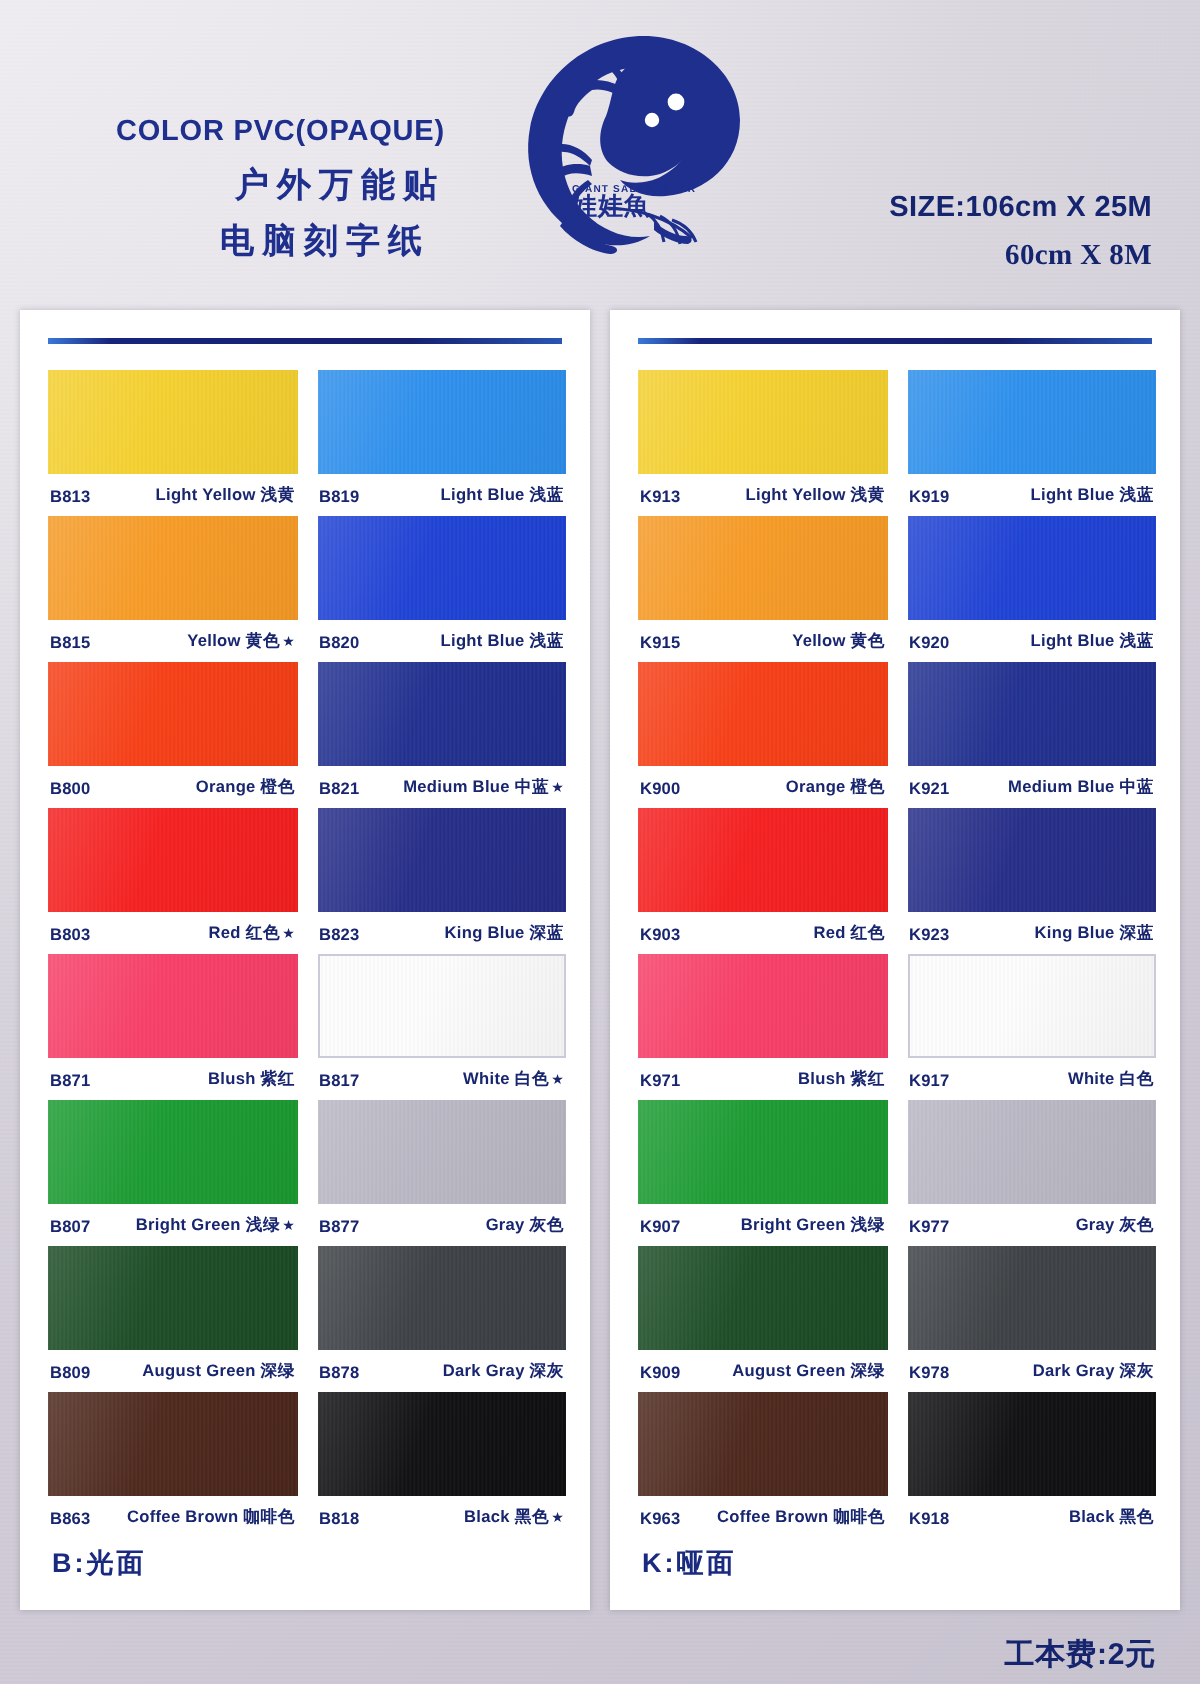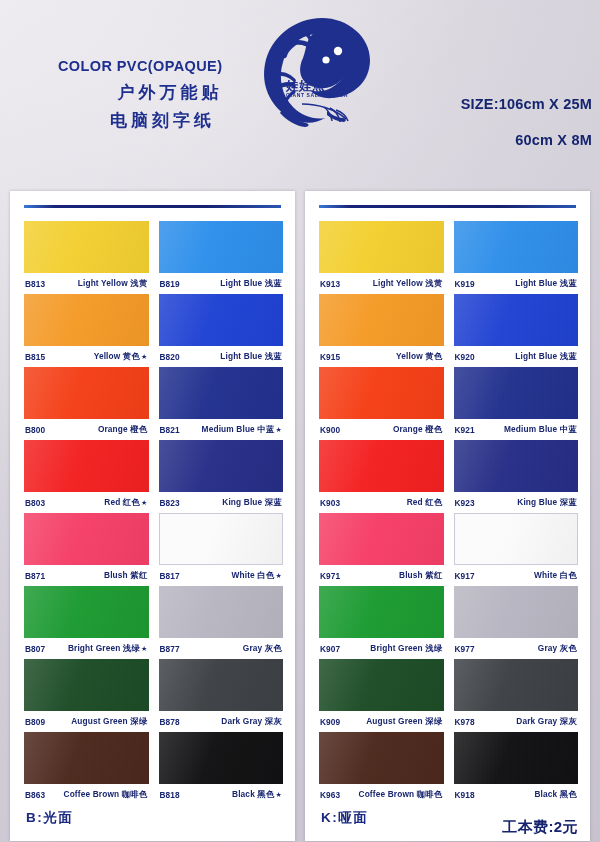--- a/index.html
+++ b/index.html
@@ -64,60 +64,59 @@
 
   
   #logo {
     position: absolute;
     left: 252px; top: 12px;
     width: 122px; height: 118px;
   }
   #logo svg { display: block; }
   .logo-cn {
     position: absolute;
-    left: 286px; top: 78px;
+    left: 286px; top: 95px;
     font-size: 12.5px;
     font-weight: bold;
     color: #1e2f8e;
     letter-spacing: 0.5px;
     white-space: nowrap;
   }
   .logo-en {
     position: absolute;
     left: 286px; top: 92px;
     font-size: 5px;
     font-weight: bold;
     color: #1e2f8e;
     letter-spacing: 0.6px;
     white-space: nowrap;
   }
 
   .size-block {
     position: absolute;
-    right: 8px; top: 96px;
+    right: 24px; top: 96px;
     text-align: right;
     color: #14246f;
   }
   .size-line {
     font-size: 14.5px;
     font-weight: bold;
     letter-spacing: 0.2px;
     white-space: nowrap;
   }
-  .size-line + .size-line { margin-top: 20px; }
+  .size-line + .size-line { margin-top: 8px; font-family: Liberation Serif, serif; }
 
   
   .card {
     position: absolute;
     top: 155px;
     width: 285px;
     height: 650px;
     background: #ffffff;
     box-shadow: 0 0 3px rgba(80,75,90,0.30);
-    margin-top: 36px;
   }
   #card-b { left: 10px; }
   #card-k { left: 305px; }
 
   .card-rule {
     position: absolute;
     left: 14px; right: 14px; top: 14px;
     height: 3px;
     background: linear-gradient(90deg, #3a78d8 0%, #18247c 12%, #15206e 70%, #2a55b4 100%);
   }

